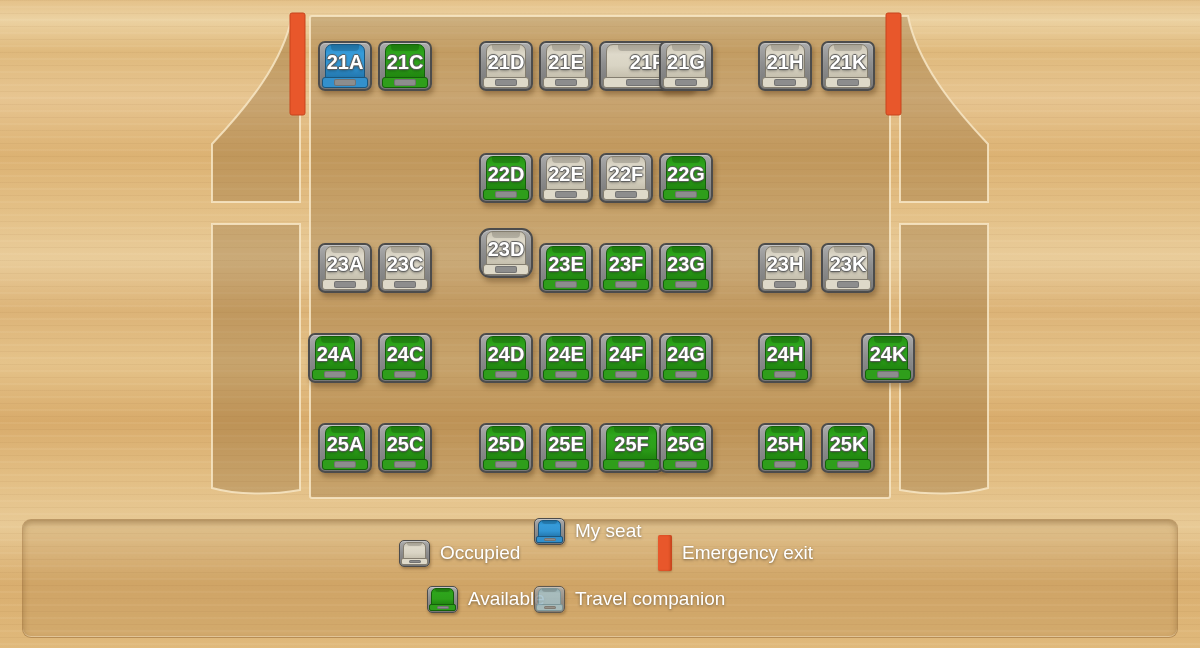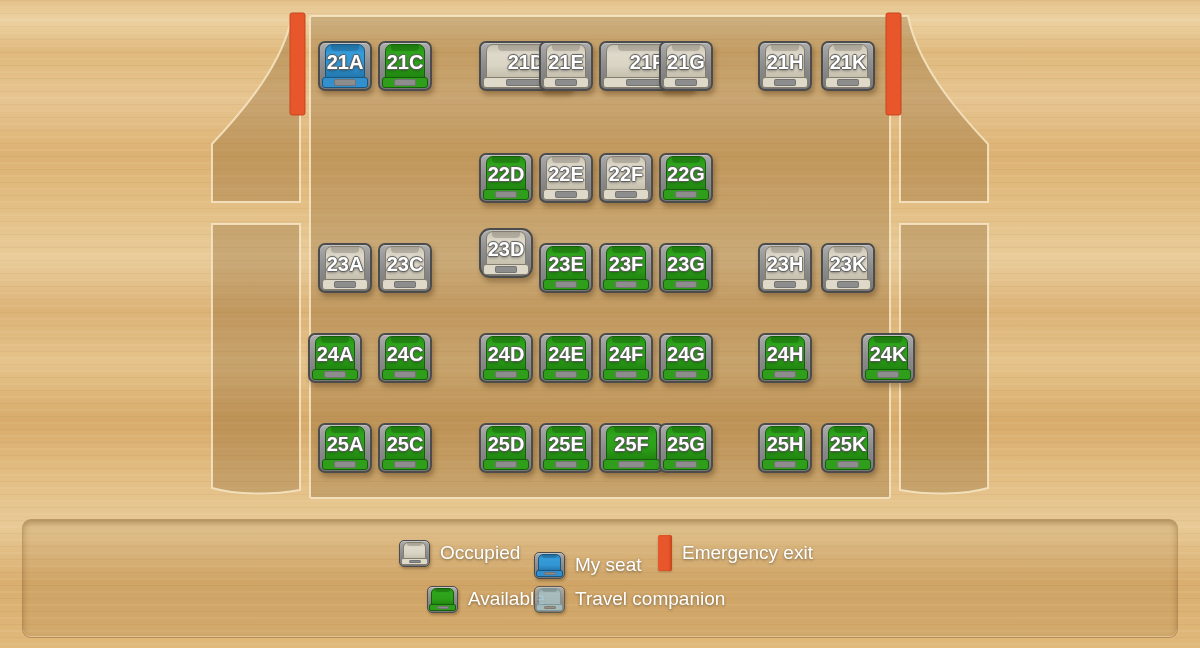--- a/index.html
+++ b/index.html
@@ -120,21 +120,21 @@
         </div>
         <div class="lbl">21A</div>
       </div>
       <div class="seat available" style="left: 378px; top: 41px;">
         <div class="back"></div>
         <div class="cushion">
           <div class="belt"></div>
         </div>
         <div class="lbl">21C</div>
       </div>
-      <div class="seat occupied" style="left: 479px; top: 41px; padding-left: 40px;">
+      <div class="seat occupied" style="left: 479px; top: 41px;">
         <div class="back"></div>
         <div class="cushion">
           <div class="belt"></div>
         </div>
         <div class="lbl">21D</div>
       </div>
       <div class="seat occupied" style="left: 539px; top: 41px;">
         <div class="back"></div>
         <div class="cushion">
           <div class="belt"></div>
@@ -372,21 +372,21 @@
   <div class="legend-item" style="left:399px;top:535px;">
     <div class="seat mini occupied">
       <div class="back"></div>
       <div class="cushion">
           <div class="belt"></div>
         </div>
     </div>
     <span class="legend-label">Occupied</span>
   </div>
 
-  <div class="legend-item" style="left:534px;top:547px;">
+  <div class="legend-item" style="left:534px;top:513px;">
     <div class="seat mini myseat">
       <div class="back"></div>
       <div class="cushion">
           <div class="belt"></div>
         </div>
     </div>
     <span class="legend-label">My seat</span>
   </div>
 
   <div class="legend-item" style="left:658px;top:535px;">

